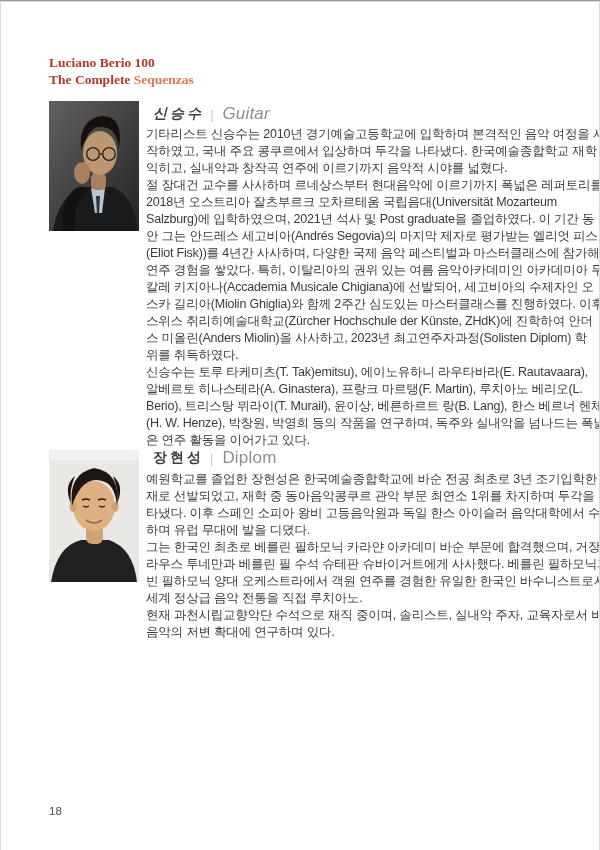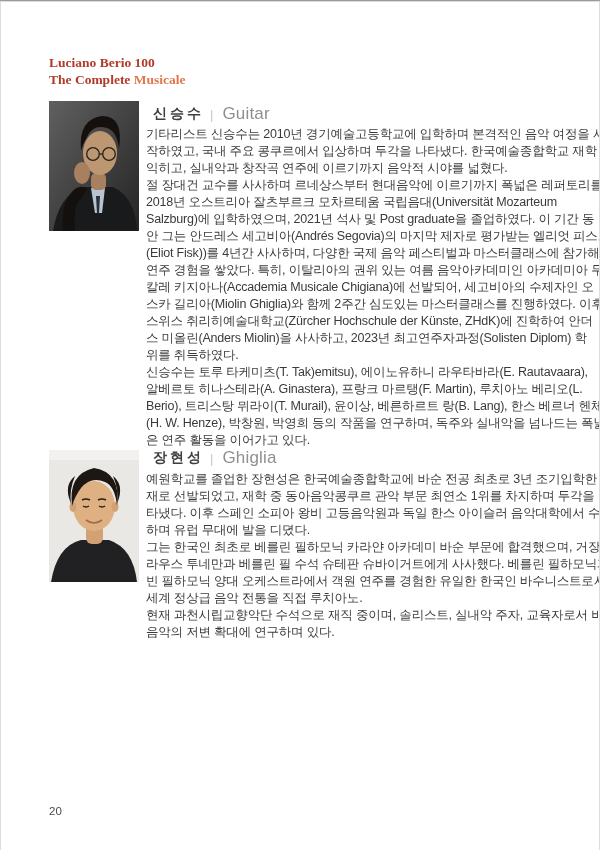--- a/index.html
+++ b/index.html
@@ -28,21 +28,21 @@
   }
   .page-number { position:absolute; left:48px; top:803px; font-size:11.5px; color:#4a4a4a; }
 </style>
 </head>
 <body>
 
 <div class="page">
 
   <div class="header">
     <div class="header-line">Luciano Berio 100</div>
-    <div class="header-line"><span>The Complete</span><span>&nbsp;</span><span class="accent">Musicale</span></div>
+    <div class="header-line"><span>The Complete</span><span>&nbsp;</span><span class="accent">Sequenzas</span></div>
   </div>
 
   <div class="photo" style="top:99px;">
     <svg width="90" height="130" viewBox="0 0 90 130">
       <defs>
         <linearGradient id="bg1" x1="0" y1="0" x2="1" y2="1">
           <stop offset="0" stop-color="#606060"></stop>
             <stop offset="1" stop-color="#242424"></stop>
         </linearGradient>
       </defs>
@@ -53,21 +53,21 @@
       <rect x="42" y="72" width="15" height="17" rx="5" fill="#a88060"></rect>
       <ellipse cx="51" cy="52" rx="17" ry="22" fill="#bd9672"></ellipse>
       <path d="M32 50 Q29 18 53 15 Q75 15 70 48 Q68 30 58 27 Q44 23 38 36 Q34 42 32 50 Z" fill="#15100d"></path>
       <circle cx="44" cy="53" r="6.3" fill="none" stroke="#23201d" stroke-width="1.3"></circle>
       <circle cx="60" cy="53" r="6.3" fill="none" stroke="#23201d" stroke-width="1.3"></circle>
       <line x1="50.3" y1="53" x2="53.7" y2="53" stroke="#23201d" stroke-width="1.3"></line>
       <path d="M14 130 Q12 104 22 92 Q30 82 38 88 Q34 96 30 100 Q24 106 26 130 Z" fill="#14100d"></path>
       <ellipse cx="33" cy="72" rx="8" ry="11" fill="#a88060"></ellipse>
     </svg>
   </div>
-  <div class="name-row" style="top:102px;">
+  <div class="name-row" style="top:102px;font-style:italic;">
     <span class="name-kr">신승수</span>
     <span class="name-sep">|</span>
     <span class="instrument">Guitar</span>
   </div>
   <div class="bio" style="top:124px;">
       <div class="bio-line">기타리스트 신승수는 2010년 경기예술고등학교에 입학하며 본격적인 음악 여정을 시</div>
       <div class="bio-line">작하였고, 국내 주요 콩쿠르에서 입상하며 두각을 나타냈다. 한국예술종합학교 재학 시</div>
       <div class="bio-line">익히고, 실내악과 창작곡 연주에 이르기까지 음악적 시야를 넓혔다.</div>
       <div class="bio-line">절 장대건 교수를 사사하며 르네상스부터 현대음악에 이르기까지 폭넓은 레퍼토리를</div>
       <div class="bio-line">2018년 오스트리아 잘츠부르크 모차르테움 국립음대(Universität Mozarteum</div>
@@ -102,30 +102,30 @@
       <path d="M33 50 Q37 48 41 50" stroke="#2a2118" stroke-width="1.6" fill="none"></path>
       <path d="M49 50 Q53 48 57 50" stroke="#2a2118" stroke-width="1.6" fill="none"></path>
       <path d="M34 56 Q37 58 40 56" stroke="#1c1713" stroke-width="1.5" fill="none"></path>
       <path d="M50 56 Q53 58 56 56" stroke="#1c1713" stroke-width="1.5" fill="none"></path>
       <path d="M37 70 Q45 76 53 70" stroke="#a06a48" stroke-width="1.6" fill="none"></path>
     </svg>
   </div>
   <div class="name-row" style="top:446px;">
     <span class="name-kr">장현성</span>
     <span class="name-sep">|</span>
-    <span class="instrument">Ghiglia</span>
+    <span class="instrument">Diplom</span>
   </div>
   <div class="bio" style="top:469px;">
       <div class="bio-line">예원학교를 졸업한 장현성은 한국예술종합학교에 바순 전공 최초로 3년 조기입학한 영</div>
       <div class="bio-line">재로 선발되었고, 재학 중 동아음악콩쿠르 관악 부문 최연소 1위를 차지하며 두각을 나</div>
       <div class="bio-line">타냈다. 이후 스페인 소피아 왕비 고등음악원과 독일 한스 아이슬러 음악대학에서 수학</div>
       <div class="bio-line">하며 유럽 무대에 발을 디뎠다.</div>
       <div class="bio-line">그는 한국인 최초로 베를린 필하모닉 카라얀 아카데미 바순 부문에 합격했으며, 거장 클</div>
       <div class="bio-line">라우스 투네만과 베를린 필 수석 슈테판 슈바이거트에게 사사했다. 베를린 필하모닉과</div>
       <div class="bio-line">빈 필하모닉 양대 오케스트라에서 객원 연주를 경험한 유일한 한국인 바수니스트로서</div>
       <div class="bio-line">세계 정상급 음악 전통을 직접 루치아노.</div>
       <div class="bio-line">현재 과천시립교향악단 수석으로 재직 중이며, 솔리스트, 실내악 주자, 교육자로서 바순</div>
       <div class="bio-line">음악의 저변 확대에 연구하며 있다.</div>
     </div>
 
-  <div class="page-number">20</div>
+  <div class="page-number">18</div>
 
 </div>
 
 </body></html>

